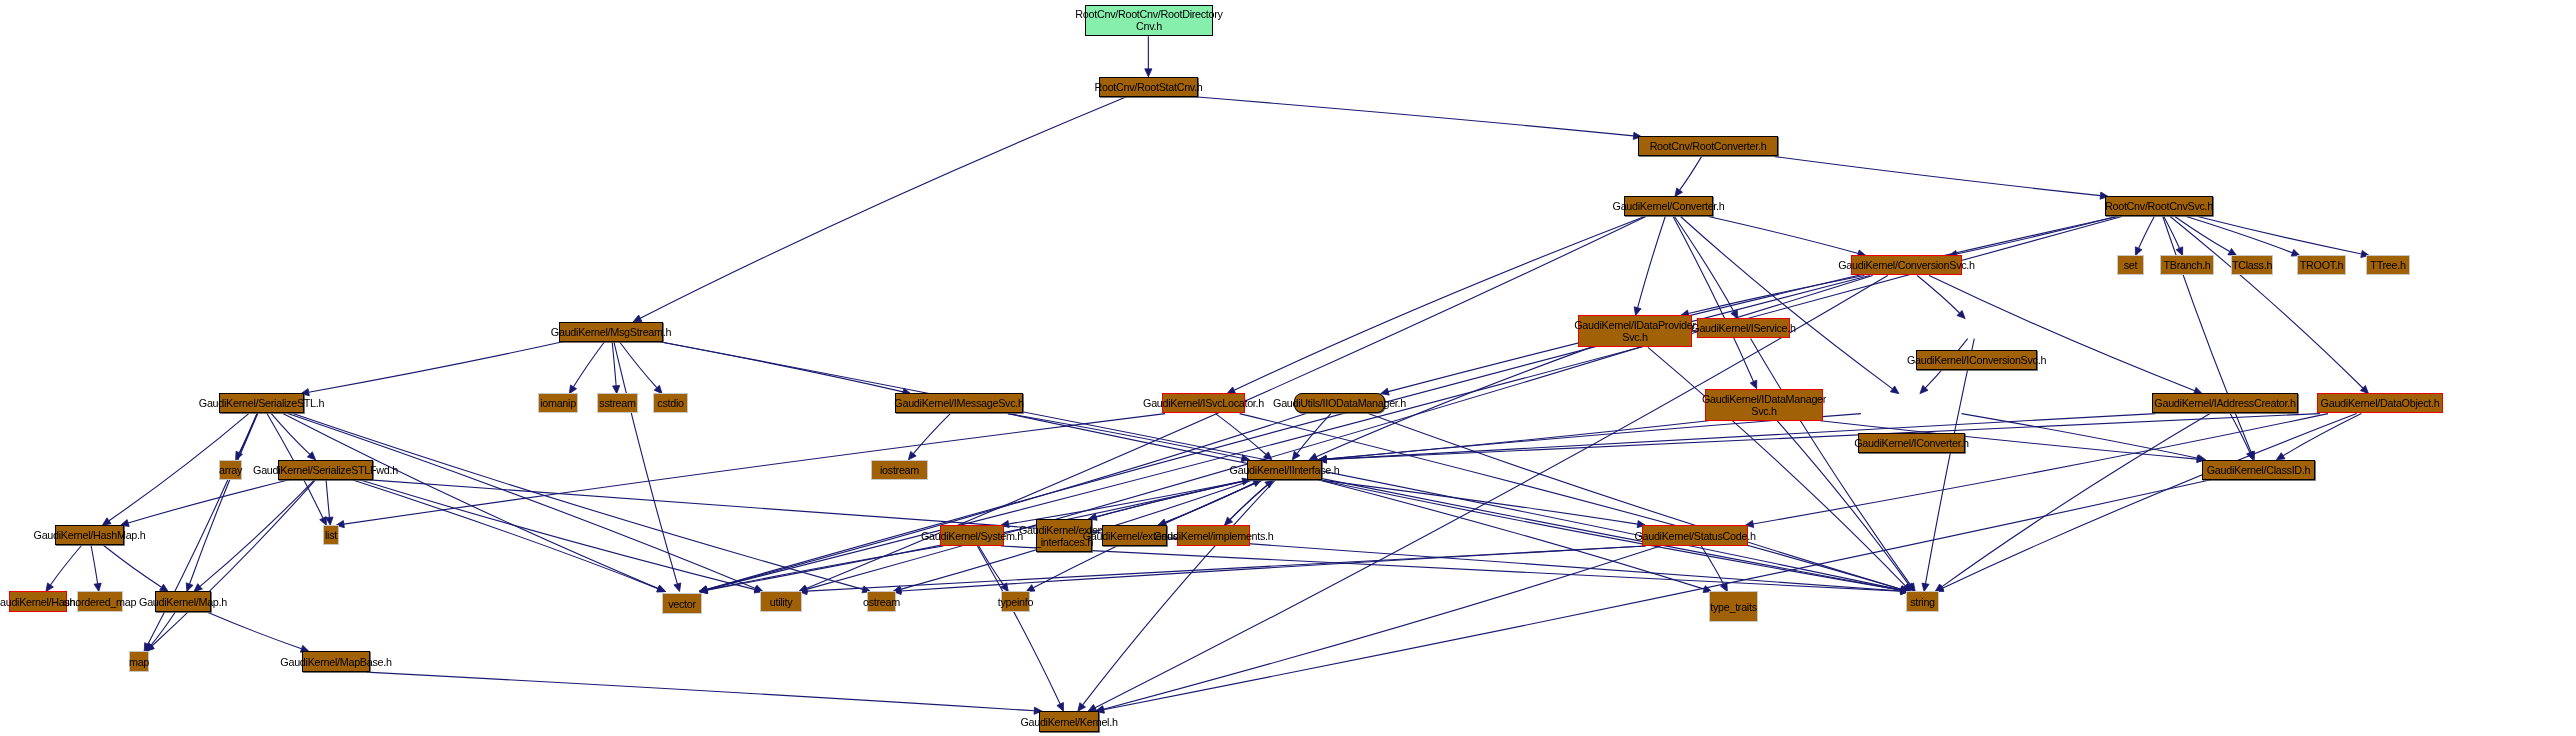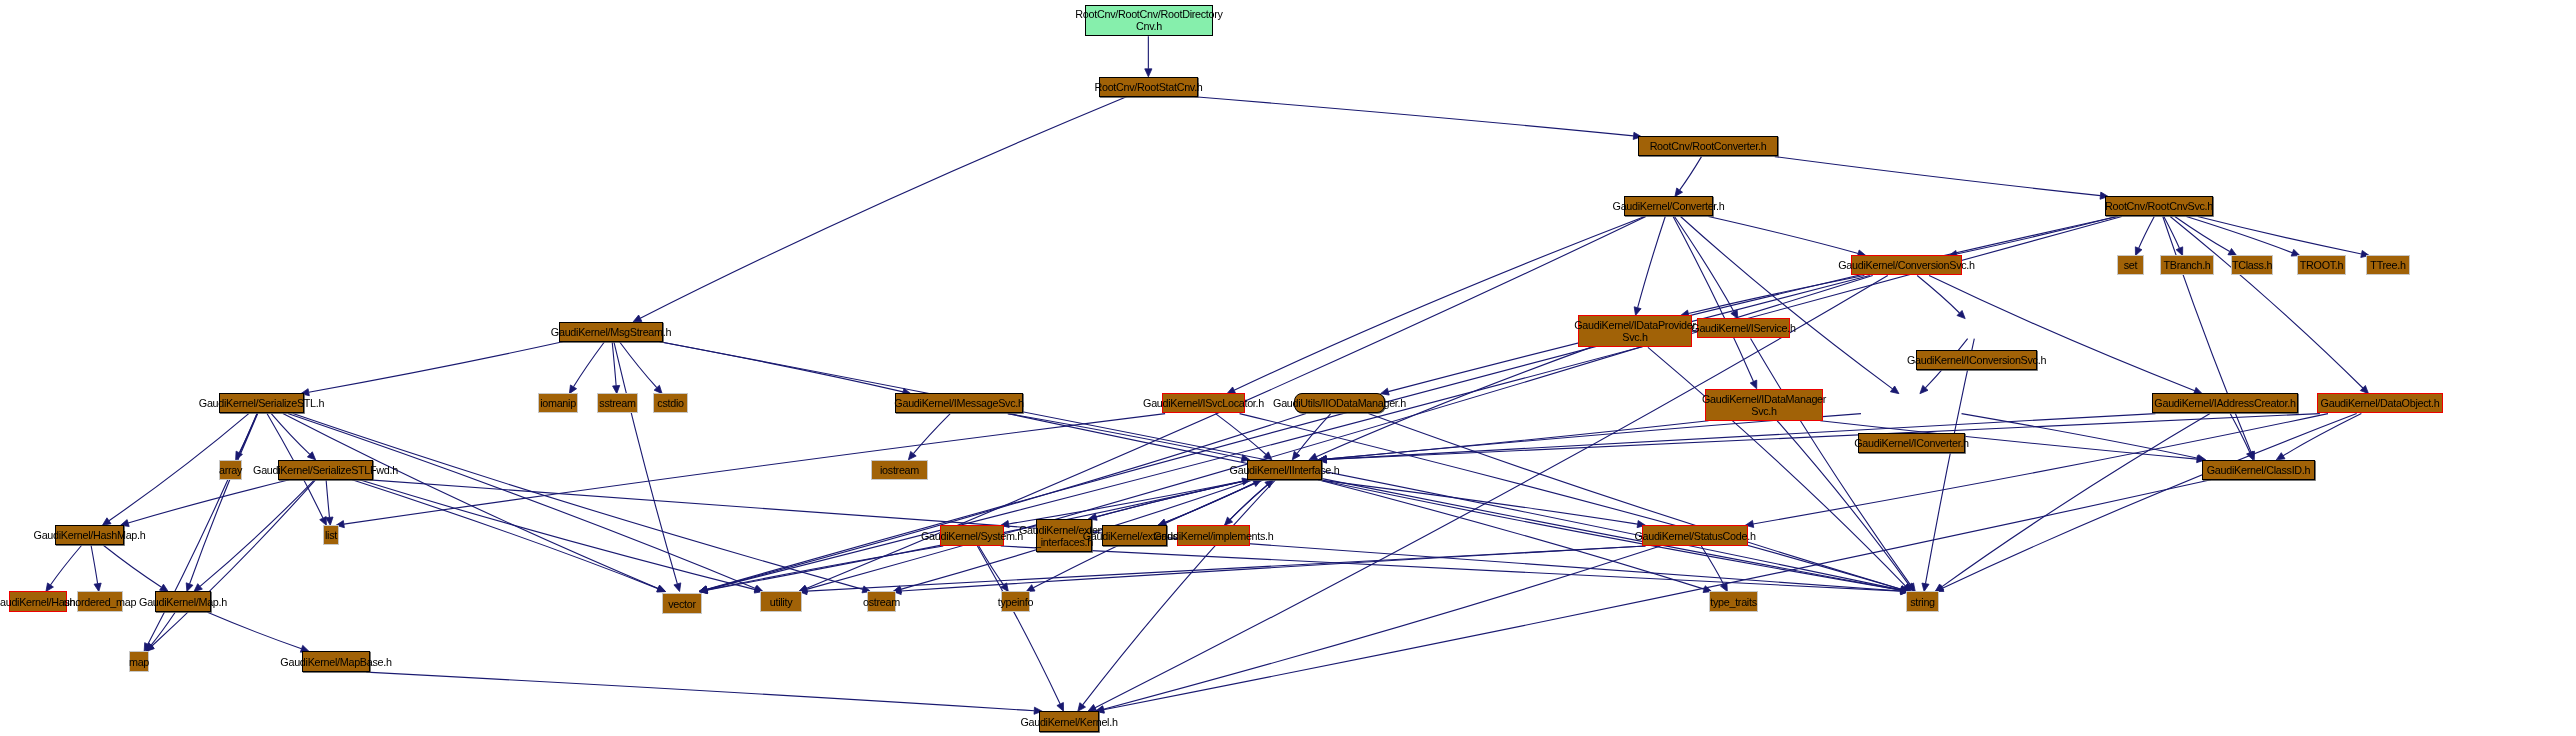--- a/index.html
+++ b/index.html
@@ -279,20 +279,20 @@
       <div class="node documented" style="left: 1102px; top: 525px; width: 65px; height: 21px;">GaudiKernel/extends.h</div>
       <div class="node incomplete" style="left: 1177px; top: 525px; width: 73px; height: 21px;">GaudiKernel/implements.h</div>
       <div class="node incomplete" style="left: 1642px; top: 525px; width: 106px; height: 21px;">GaudiKernel/StatusCode.h</div>
       <div class="node incomplete" style="left: 8.8px; top: 591px; width: 58px; height: 21px;">GaudiKernel/Hash.h</div>
       <div class="node external" style="left: 77px; top: 591px; width: 46px; height: 21px;">unordered_map</div>
       <div class="node documented" style="left: 155px; top: 591px; width: 56px; height: 21px;">GaudiKernel/Map.h</div>
       <div class="node external" style="left: 662px; top: 593px; width: 40px; height: 21px;">vector</div>
       <div class="node external" style="left: 760px; top: 591px; width: 42px; height: 21px;">utility</div>
       <div class="node external" style="left: 867px; top: 591px; width: 29px; height: 21px;">ostream</div>
       <div class="node external" style="left: 1001px; top: 591px; width: 29px; height: 21px;">typeinfo</div>
-      <div class="node external" style="left: 1709px; top: 591px; width: 49px; height: 21px;">type_traits</div>
+      <div class="node external" style="left: 1709px; top: 591px; width: 49px; height: 31px;">type_traits</div>
       <div class="node external" style="left: 1906px; top: 591px; width: 33px; height: 21px;">string</div>
       <div class="node external" style="left: 129px; top: 651px; width: 20px; height: 21px;">map</div>
       <div class="node documented" style="left: 302px; top: 651px; width: 68px; height: 21px;">GaudiKernel/MapBase.h</div>
       <div class="node documented" style="left: 1039px; top: 711px; width: 60px; height: 21px;">GaudiKernel/Kernel.h</div>
     </div>
 </div>
 
 
 </body></html>

